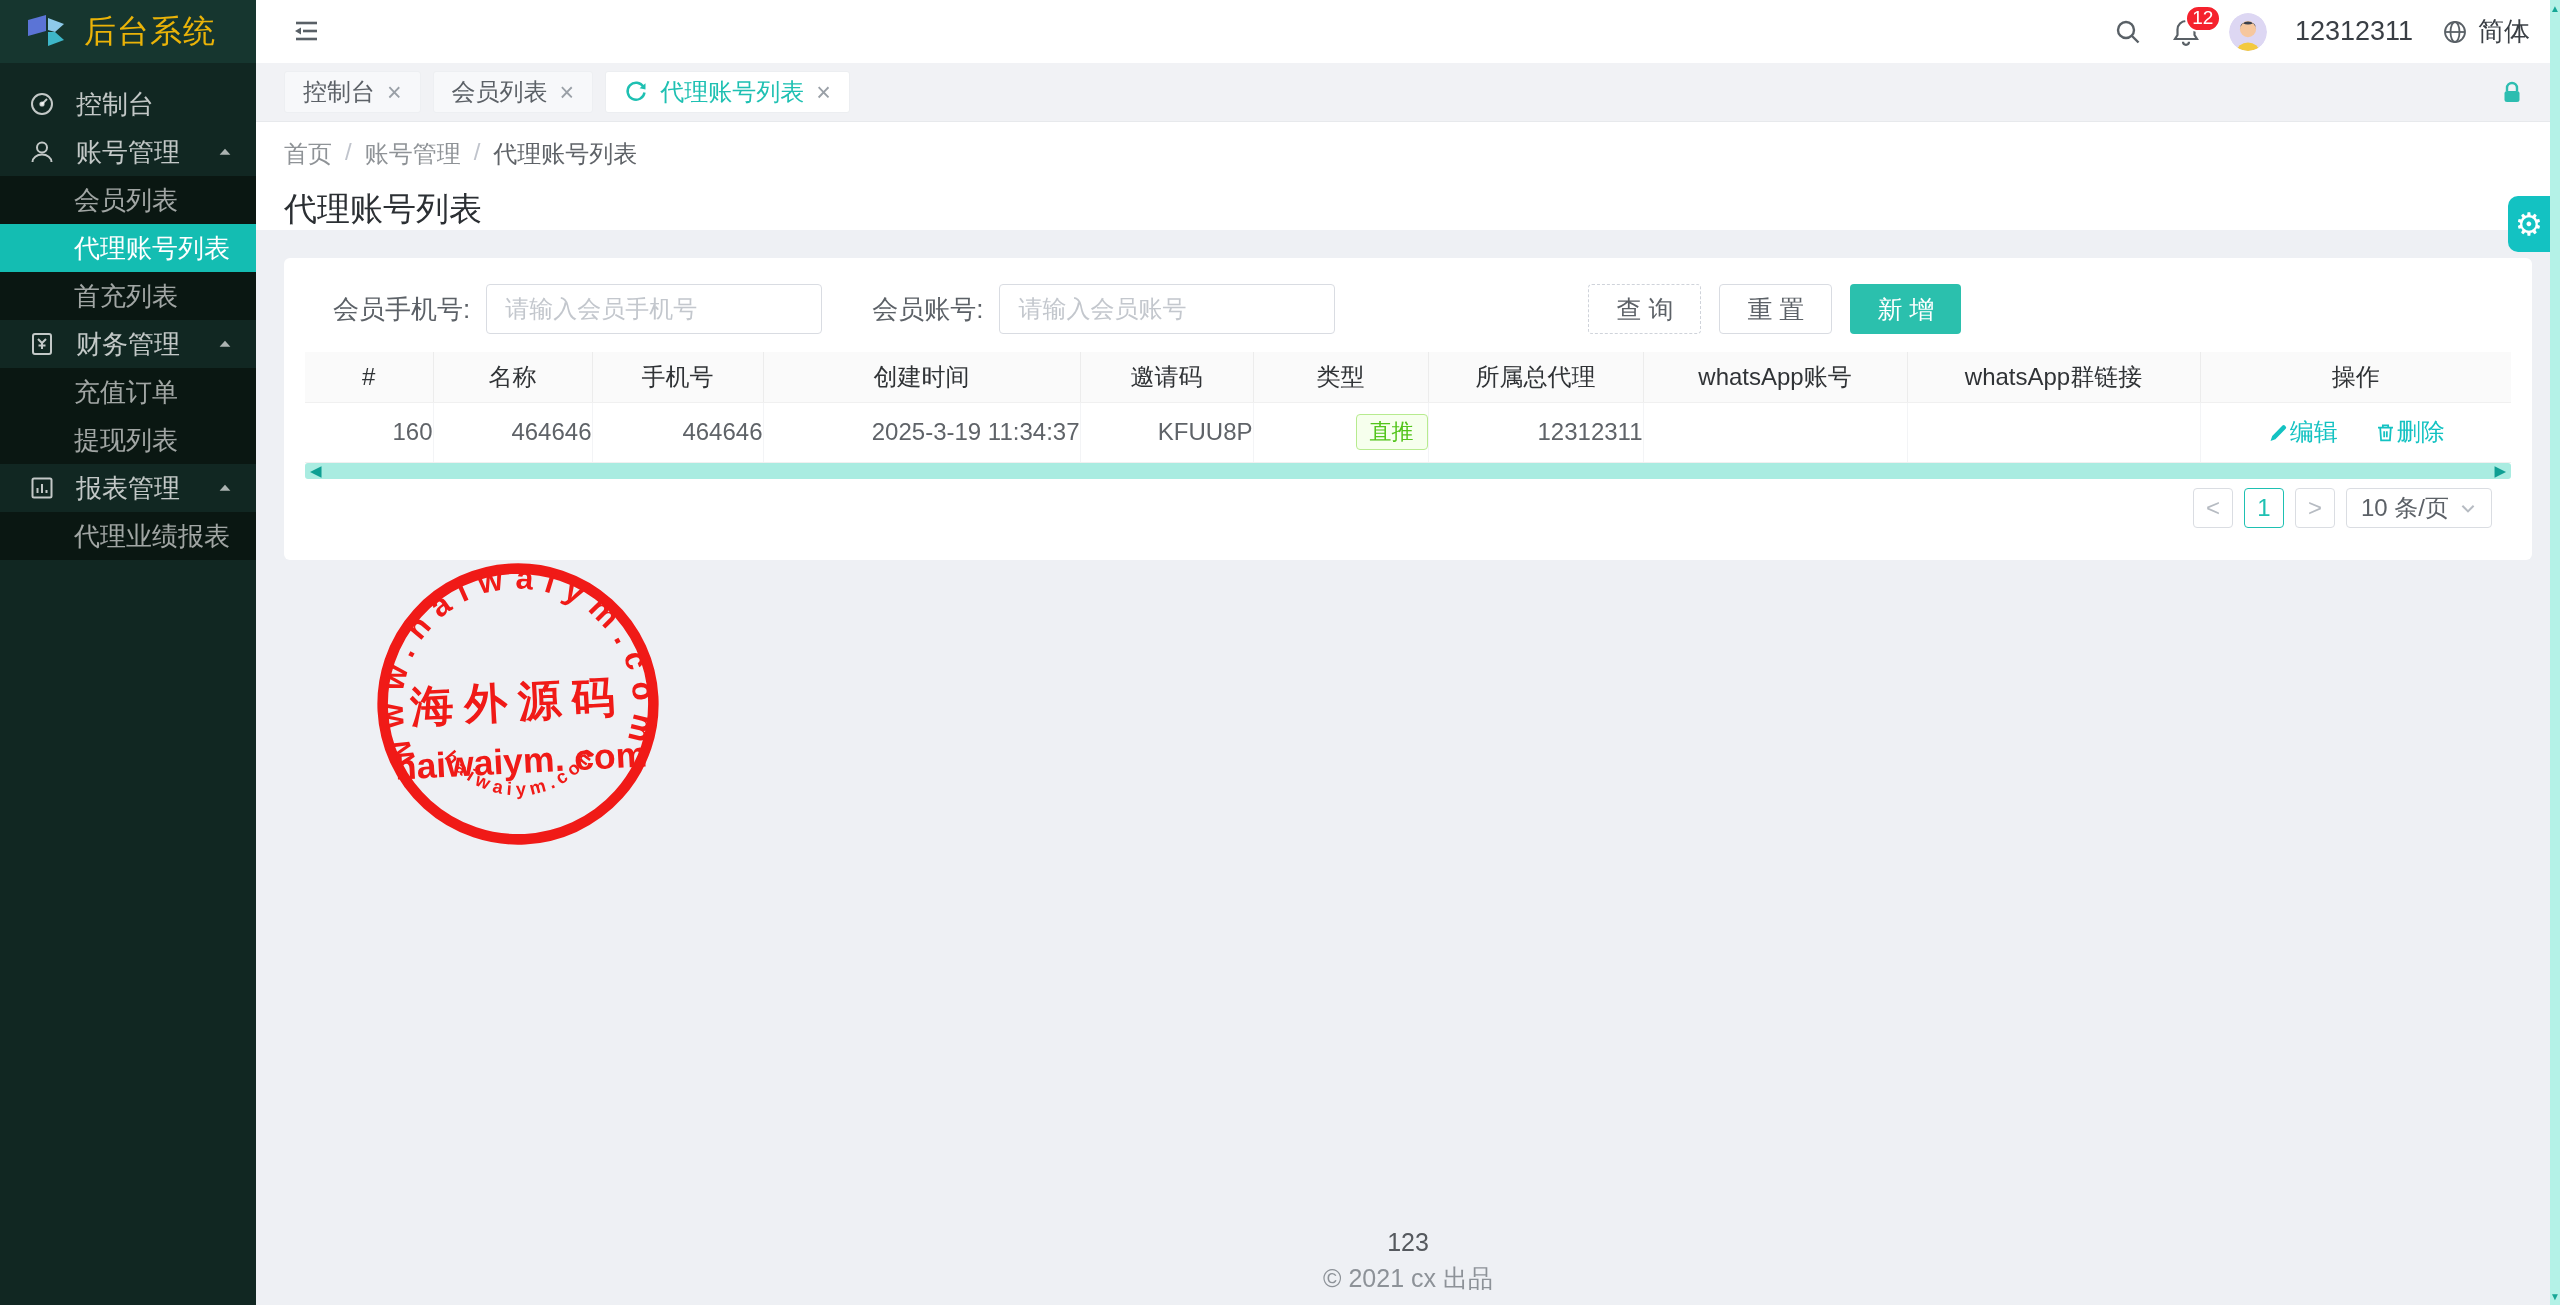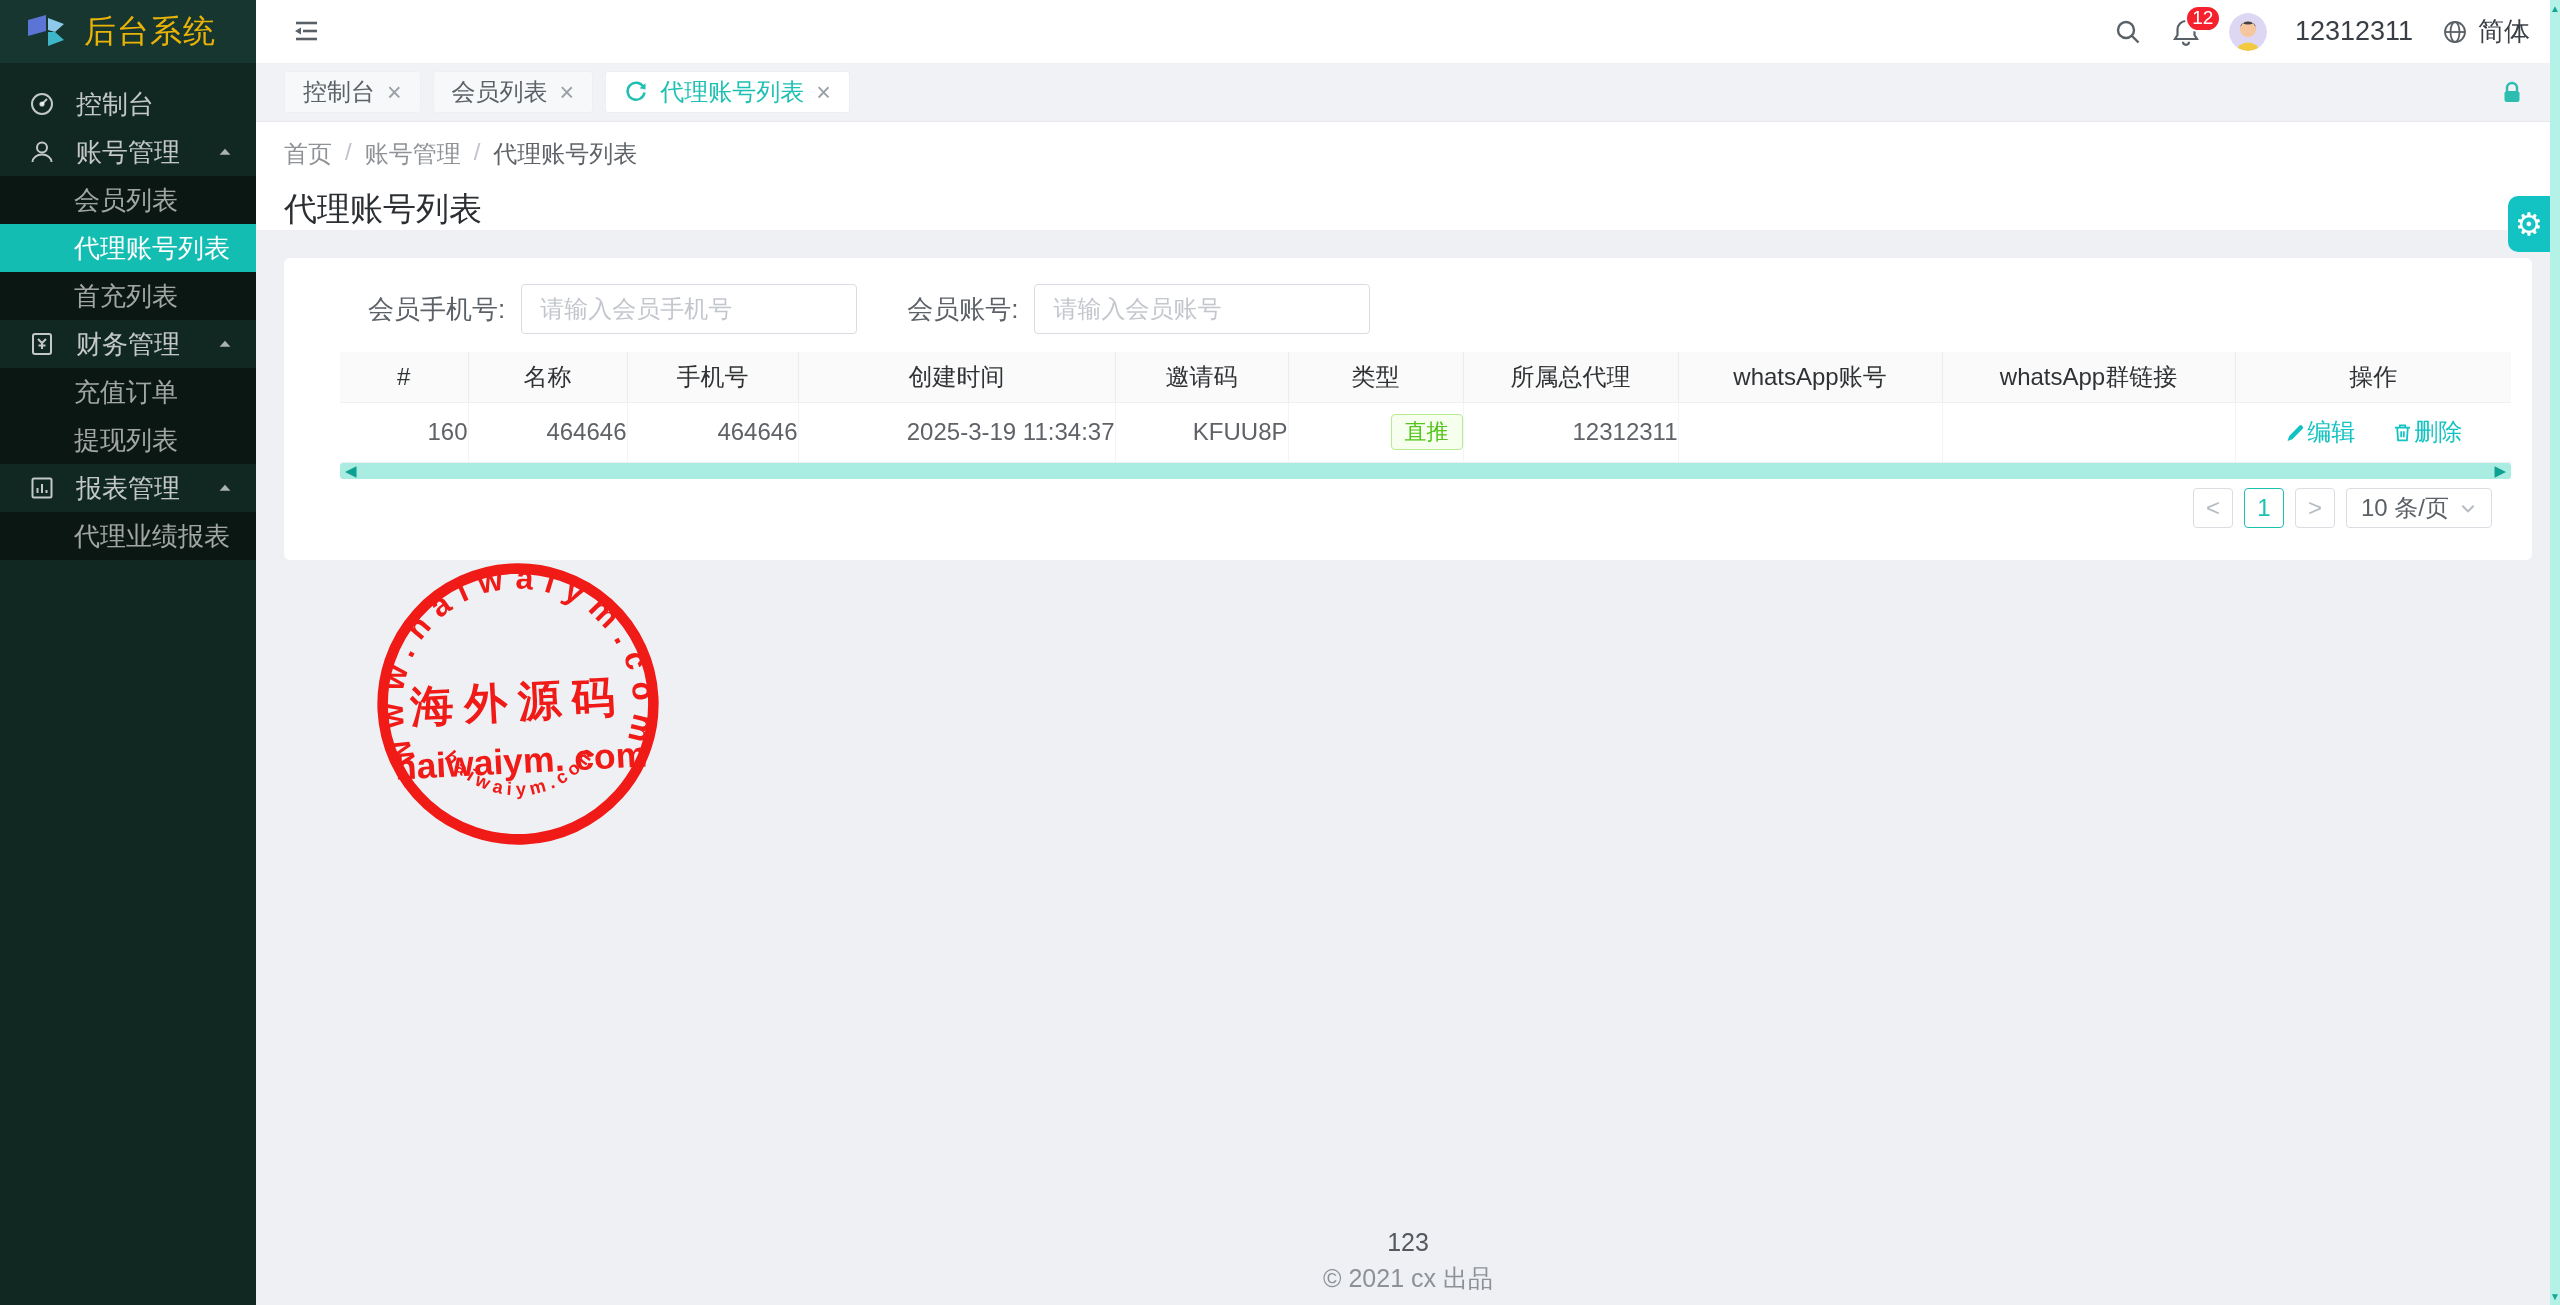--- a/index.html
+++ b/index.html
@@ -41,21 +41,21 @@
   .lock-btn { position:absolute; right:34px; top:16px; cursor:pointer; }
 
   
   .pagehead { position:absolute; left:256px; top:122px; width:2304px; height:108px; background:#ffffff; padding:16px 0 0 28px; }
   .crumbs { display:flex; gap:13px; font-size:24px; color:#8f9397; }
   .crumbs .sep { color:#c0c4cc; }
   .crumbs .last { color:#5f6368; }
   .ptitle { margin-top:17px; font-size:33px; color:#2b2f33; font-weight:500; }
 
   
-  .card { position:absolute; left:284px; top:258px; width:2248px; height:302px; background:#ffffff; border-radius:6px; z-index:2;padding-left:35px; }
+  .card { position:absolute; left:284px; top:258px; width:2248px; height:302px; background:#ffffff; border-radius:6px; z-index:2; }
   .frow { display:flex; align-items:center; padding:26px 0 0 49px; }
   .flabel { font-size:26px; color:#5c6167; margin-right:16px; white-space:nowrap; }
   .flabel2 { margin-left:50px; }
   .finput { width:336px; height:50px; border:1px solid #d9dce2; border-radius:4px; padding:0 18px; font-size:24px; color:#333; outline:none; }
   .finput::placeholder { color:#c3c7cd; }
   .btns { margin-left:253px; display:flex; gap:18px; }
   .btn { height:50px; padding:0 27px; font-size:25px; border-radius:4px; display:flex; align-items:center; background:#fff; color:#5c6167; cursor:pointer; white-space:nowrap; }
   .btn-query { border:1px dashed #cfd3da; }
   .btn-reset { border:1px solid #d9dce2; }
   .btn-add { background:#2bc0ad; color:#ffffff; border:none; }
@@ -288,20 +288,25 @@
   </div>
   <div class="ptitle">代理账号列表</div>
 </div>
 
 <div class="card">
   <div class="frow">
     <span class="flabel">会员手机号:</span>
     <input class="finput" placeholder="请输入会员手机号" style="">
     <span class="flabel flabel2">会员账号:</span>
     <input class="finput" placeholder="请输入会员账号" style="">
+    <div class="btns">
+      <button class="btn btn-query">查 询</button>
+      <button class="btn btn-reset">重 置</button>
+      <button class="btn btn-add">新 增</button>
+    </div>
   </div>
 
   <div class="twrap">
     <table>
       <colgroup>
         <col style="width:128px">
           <col style="width:159px">
           <col style="width:171px">
           <col style="width:317px">
         <col style="width:173px">

